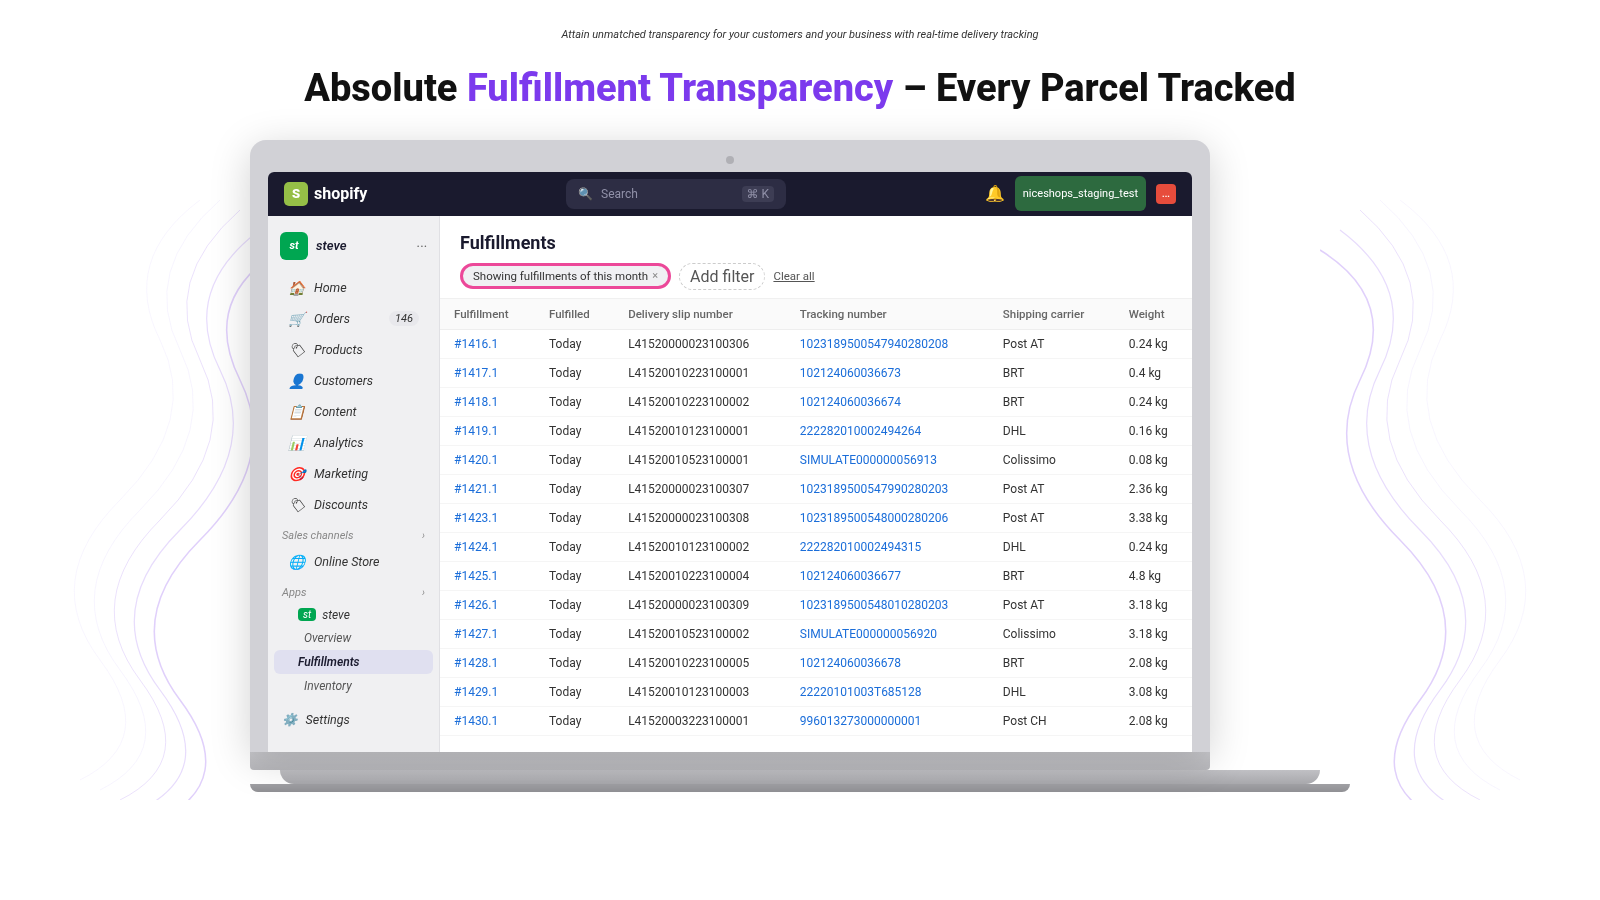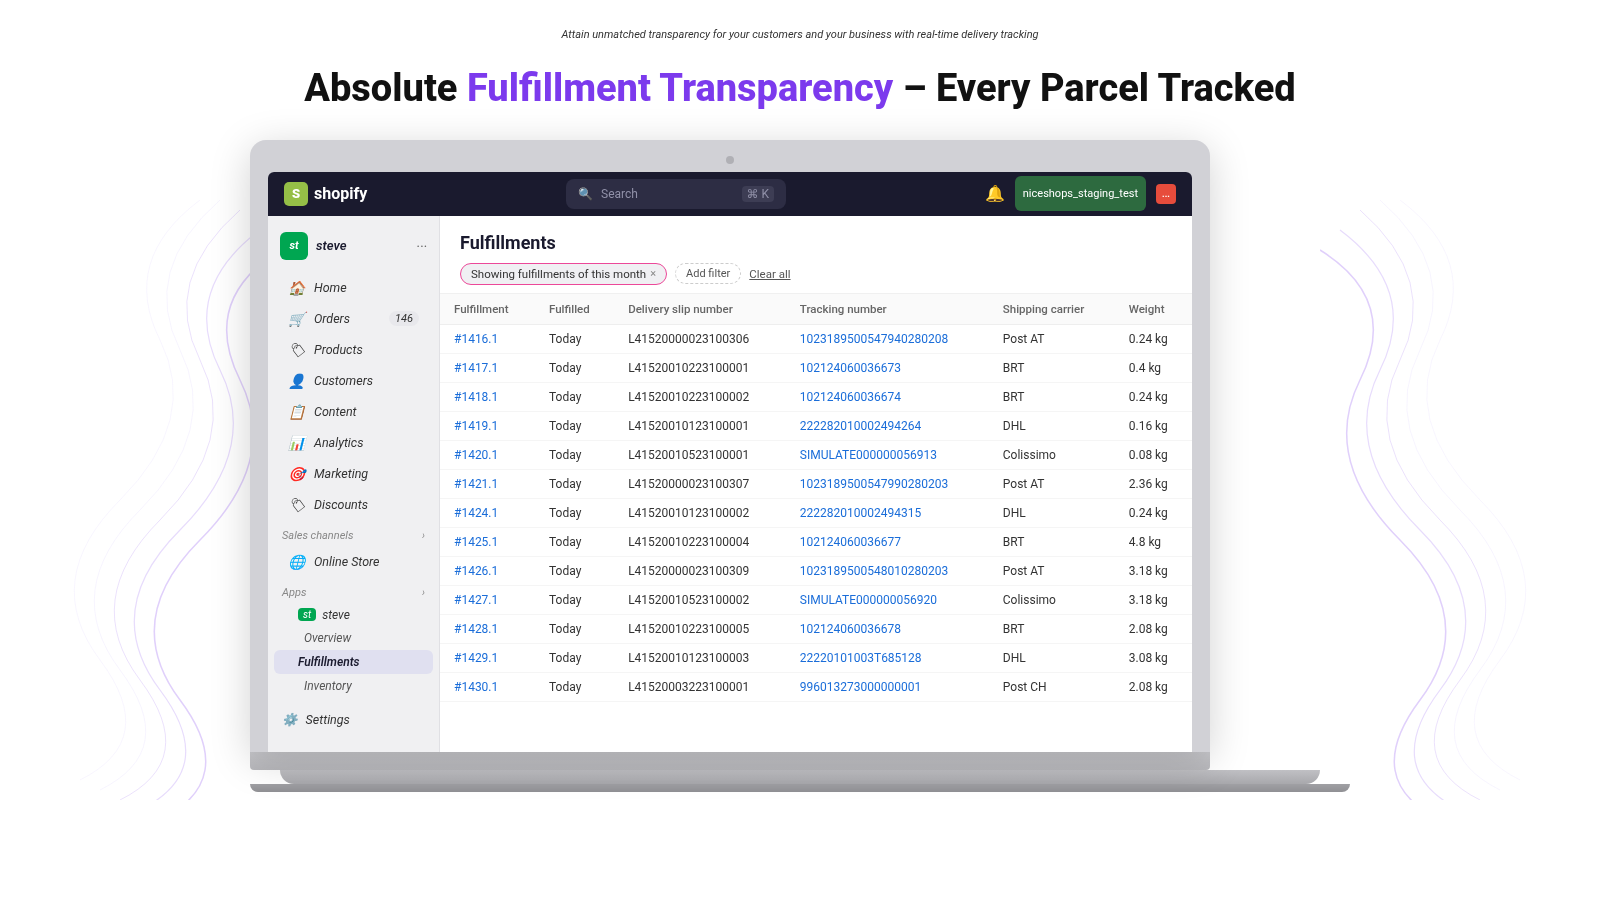--- a/index.html
+++ b/index.html
@@ -314,37 +314,37 @@
       margin-bottom: 10px;
     }
     .filter-bar {
       display: flex;
       align-items: center;
       gap: 8px;
       flex-wrap: wrap;
     }
     .filter-chip {
       background: #f0f0f3;
-      border: 1px solid #ec4899;
+      border: 3px solid #ec4899;
       border-radius: 16px;
       padding: 3px 10px;
       font-size: 11.5px;
       color: #333;
       display: flex;
       align-items: flex-start;
       gap: 4px;
     }
     .filter-chip .chip-x {
       color: #888;
       font-size: 11px;
       cursor: pointer;
     }
     .filter-add {
       color: #555;
-      font-size: 11px;
+      font-size: 16px;
       border: 1px dashed #ccc;
       border-radius: 16px;
       padding: 3px 10px;
       cursor: pointer;
     }
     .clear-btn {
       font-size: 11.5px;
       color: #555;
       cursor: pointer;
       text-decoration: underline;
@@ -565,20 +565,28 @@
     </tr>
                 <tr>
       <td><a href="#" class="link-blue">#1421.1</a></td>
       <td>Today</td>
       <td>L41520000023100307</td>
       <td><a href="#" class="link-blue">1023189500547990280203</a></td>
       <td>Post AT</td>
       <td>2.36 kg</td>
     </tr>
                 <tr>
+      <td><a href="#" class="link-blue">#1423.1</a></td>
+      <td>Today</td>
+      <td>L41520000023100308</td>
+      <td><a href="#" class="link-blue">1023189500548000280206</a></td>
+      <td>Post AT</td>
+      <td>3.38 kg</td>
+    </tr>
+                <tr>
       <td><a href="#" class="link-blue">#1424.1</a></td>
       <td>Today</td>
       <td>L41520010123100002</td>
       <td><a href="#" class="link-blue">222282010002494315</a></td>
       <td>DHL</td>
       <td>0.24 kg</td>
     </tr>
                 <tr>
       <td><a href="#" class="link-blue">#1425.1</a></td>
       <td>Today</td>

